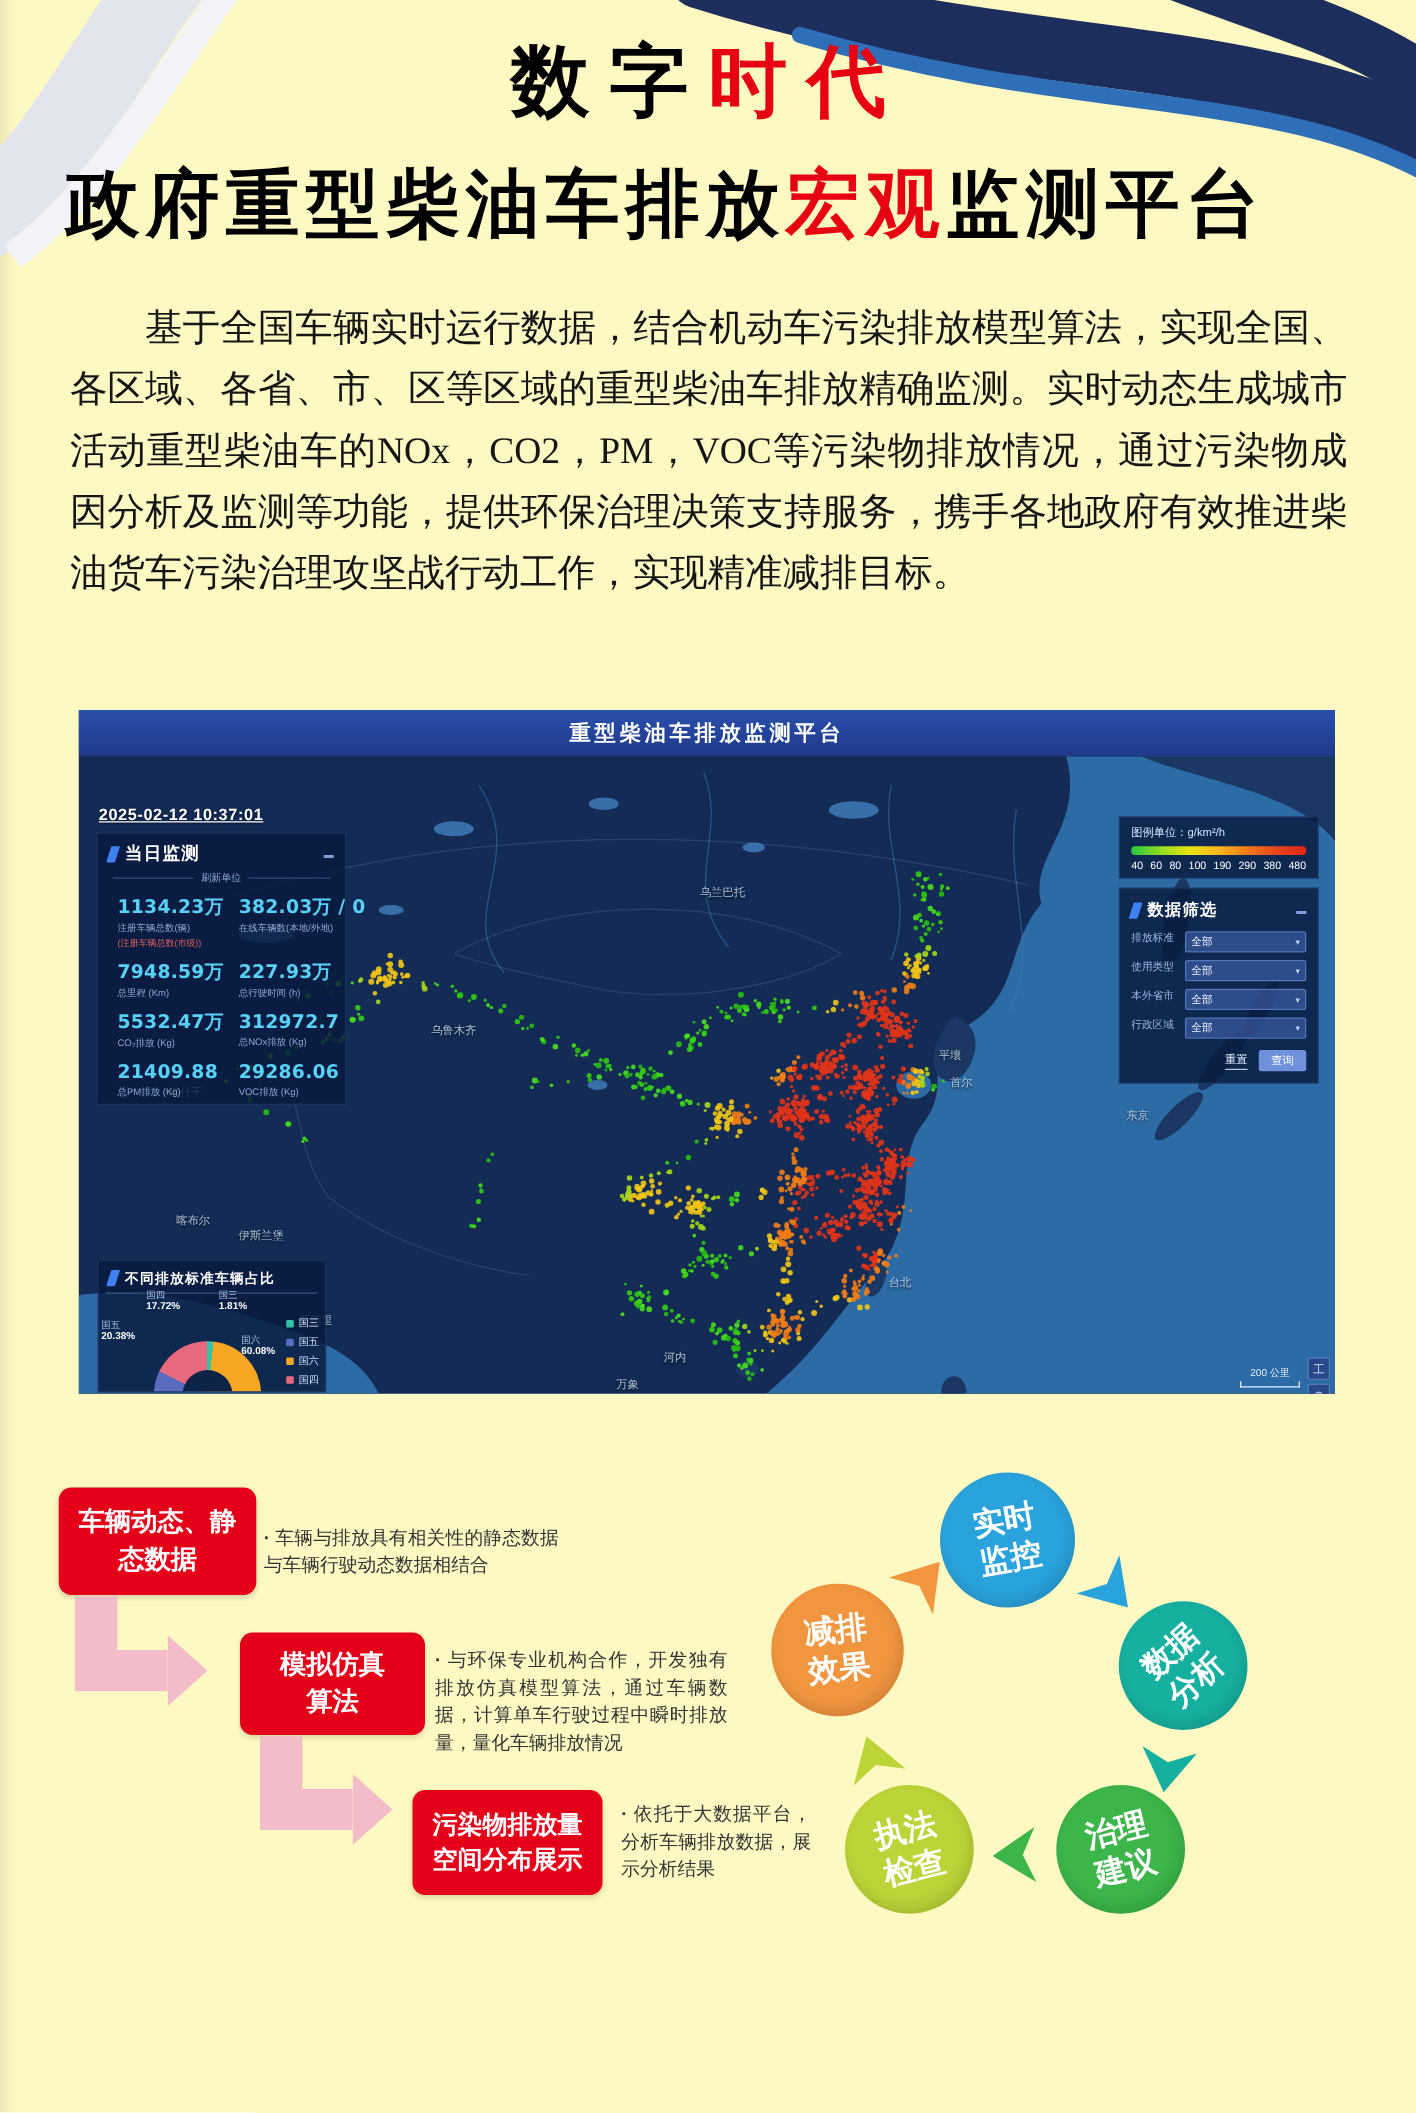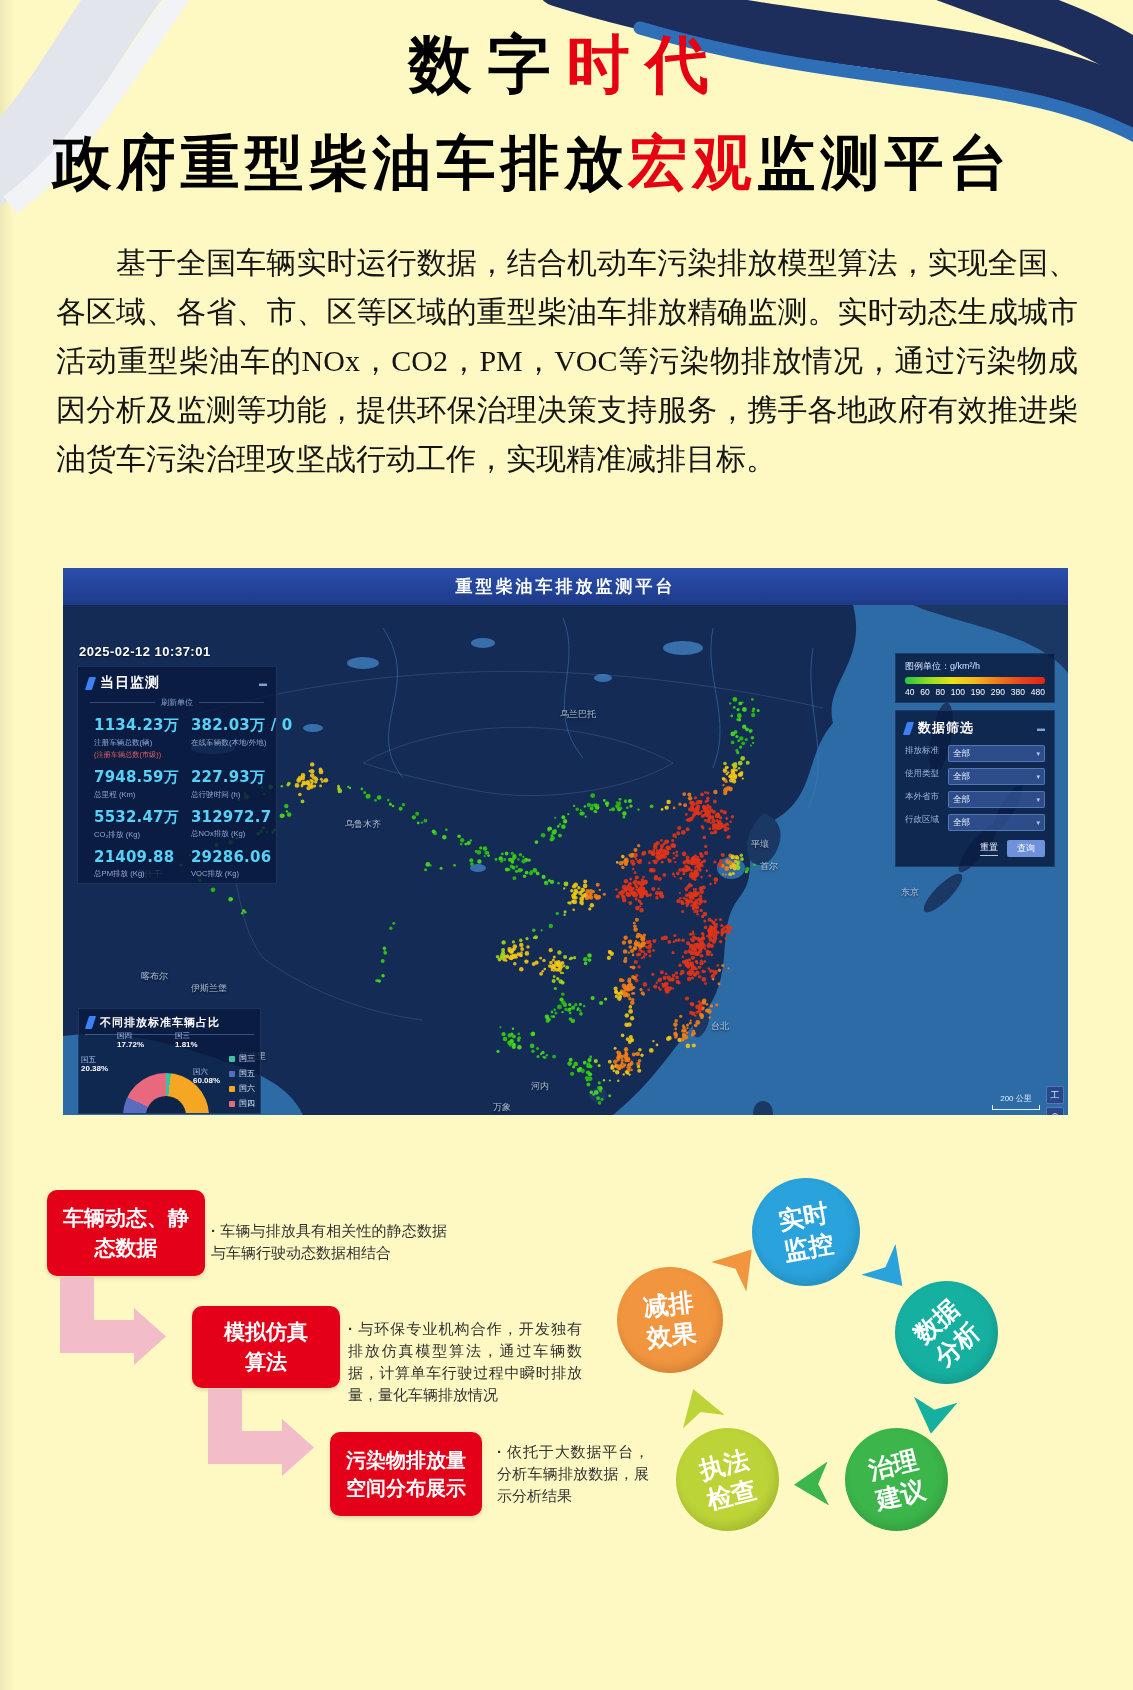--- a/index.html
+++ b/index.html
@@ -18,21 +18,21 @@
   .dash{position:absolute;left:63px;top:568px;width:1005px;height:547px;
         background:#132b55;overflow:hidden;}
   .dash-titlebar{position:absolute;left:0;top:0;width:100%;height:37px;
         background:linear-gradient(180deg,#2a4fae,#1e3a88);color:#fff;font-size:17px;
         font-weight:bold;letter-spacing:3px;text-align:center;line-height:37px;}
   #map-svg{position:absolute;left:0;top:37px;width:1005px;height:510px;}
   #map-labels{position:absolute;left:0;top:0;width:100%;height:100%;pointer-events:none;}
   .maplab{position:absolute;font-size:9px;color:rgba(215,232,255,.78);
           text-shadow:0 1px 2px rgba(0,0,0,.7);white-space:nowrap;}
   .timestamp{position:absolute;left:16px;top:76px;color:#fff;font-size:13px;
-             font-weight:bold;letter-spacing:.5px;text-shadow:0 1px 2px rgba(0,0,0,.6);}
+             font-weight:bold;letter-spacing:.5px;text-shadow:0 1px 2px rgba(0,0,0,.6);text-decoration:underline;}
   .panel{position:absolute;background:rgba(9,26,61,.82);
          border:1px solid rgba(100,140,215,.20);box-sizing:border-box;}
   .phead{display:flex;align-items:center;gap:6px;padding:7px 9px 4px;}
   .slash{width:7px;height:13px;background:#3f80f2;transform:skewX(-18deg);border-radius:1px;flex:none;}
   .ptitle{font-size:14px;font-weight:bold;color:#fff;letter-spacing:1px;flex:1;white-space:nowrap;}
   .ptoggle{color:#9fc0ff;font-size:8px;opacity:.8;}
   .p-daily{left:14px;top:98px;width:200px;height:218px;}
   .subrow{display:flex;align-items:center;gap:6px;padding:0 12px;margin-top:1px;}
   .subline{flex:1;height:1px;background:rgba(130,160,220,.35);}
   .subtext{font-size:8px;color:#8fa9d6;white-space:nowrap;}

